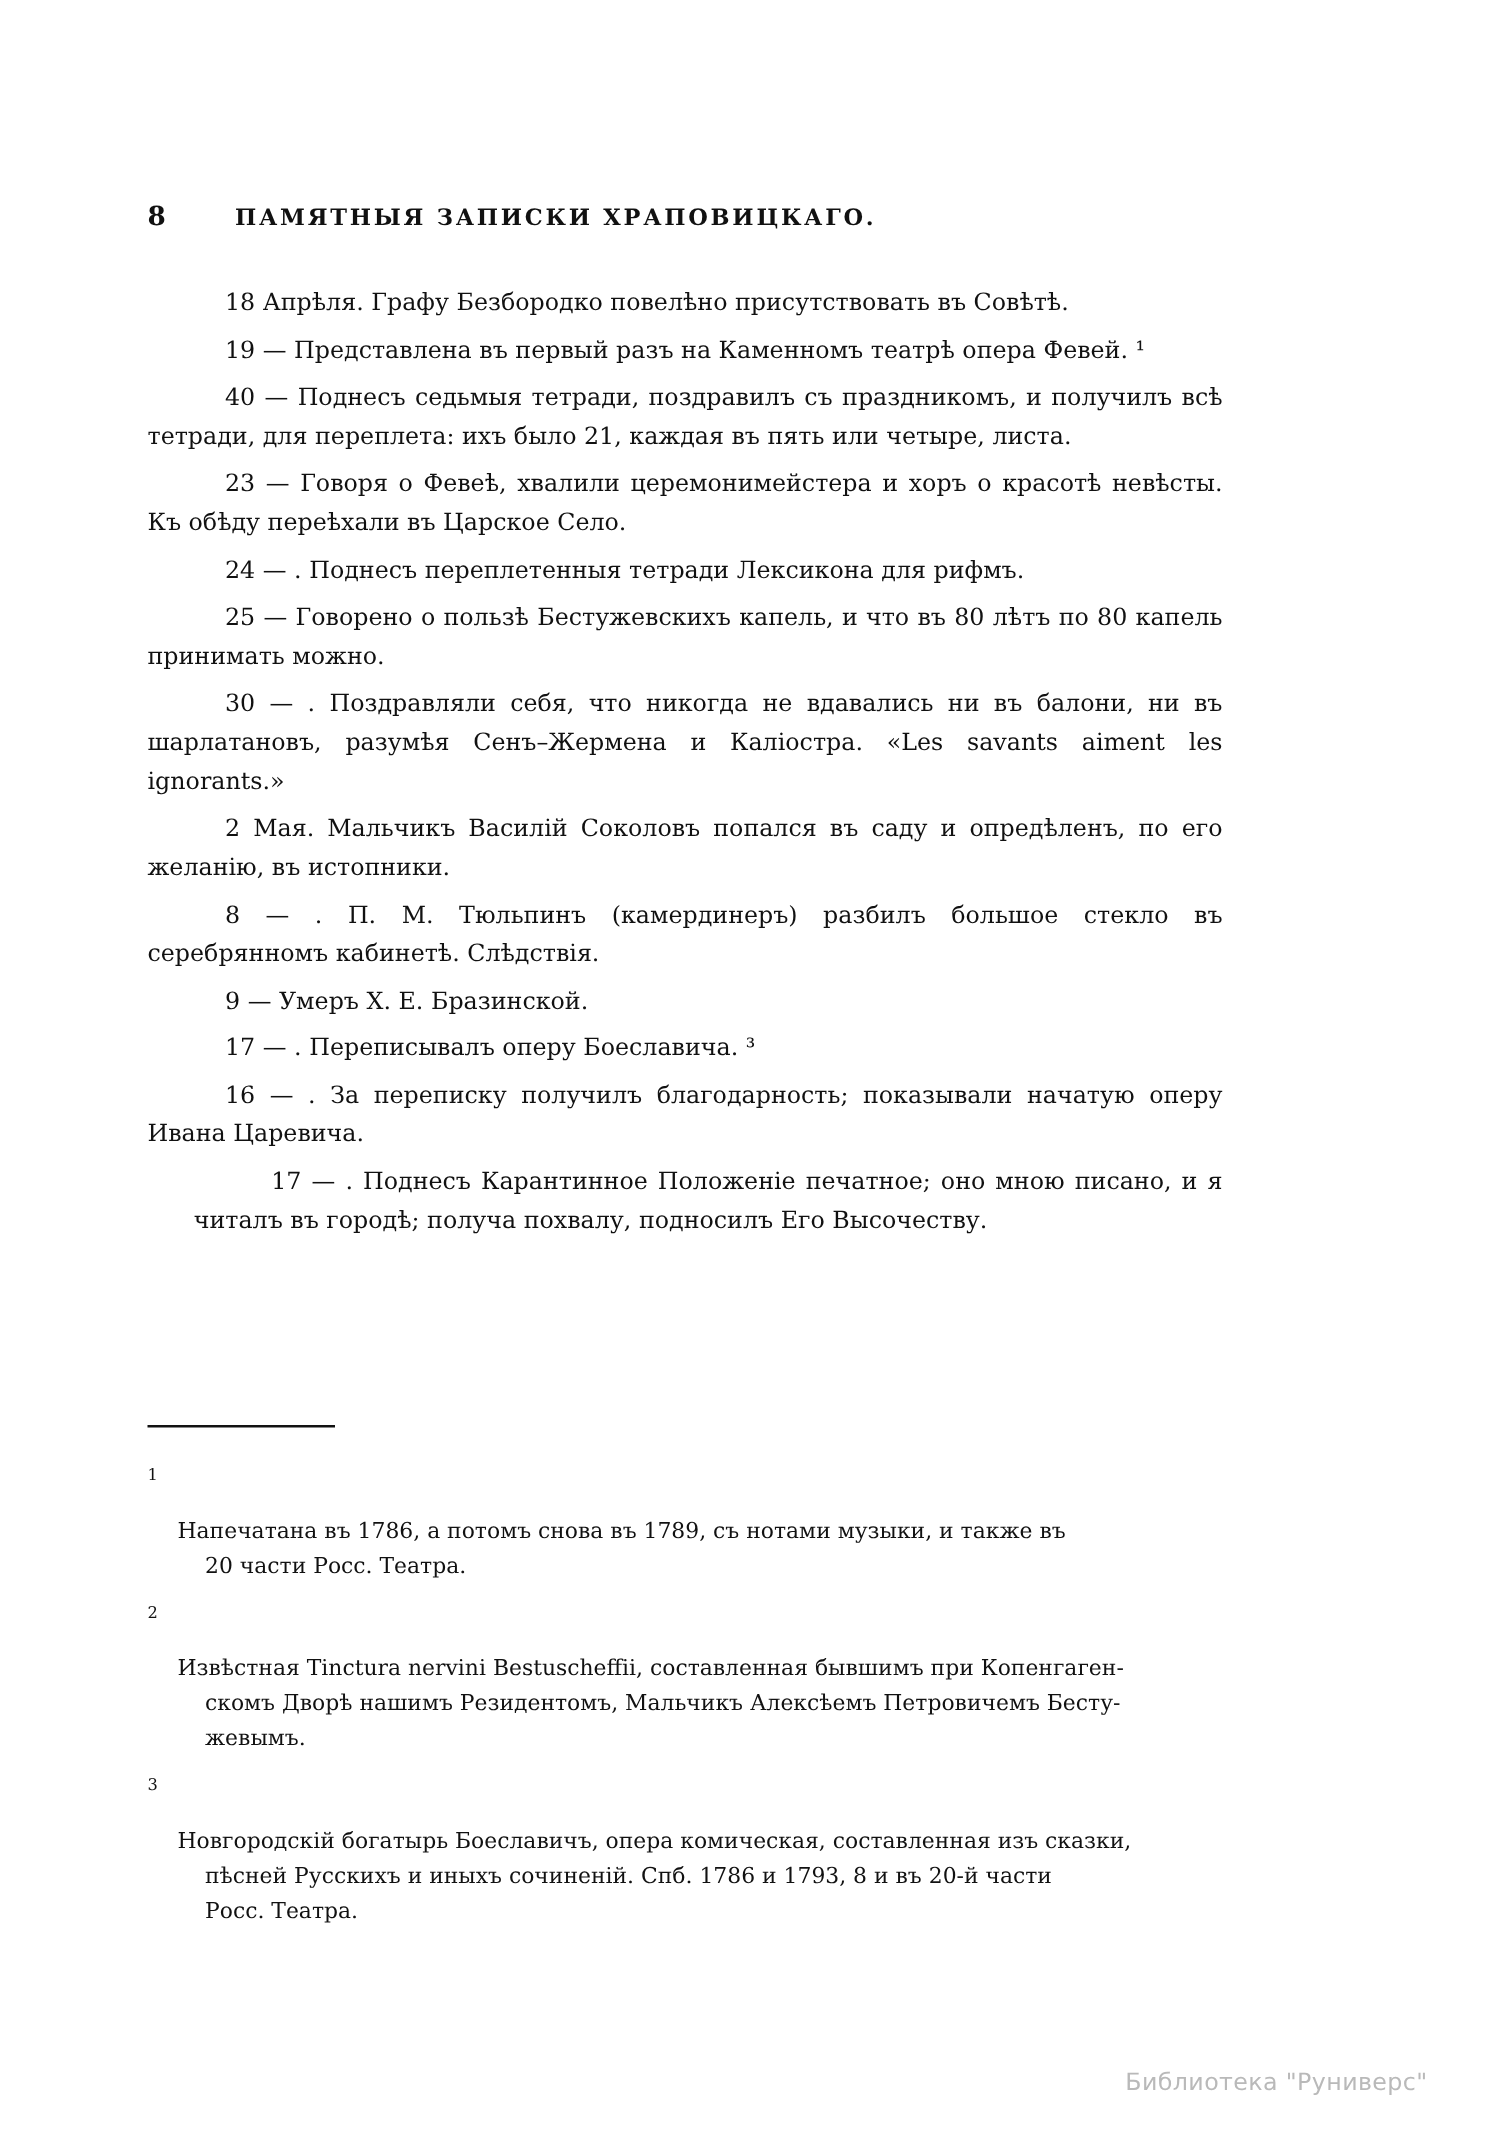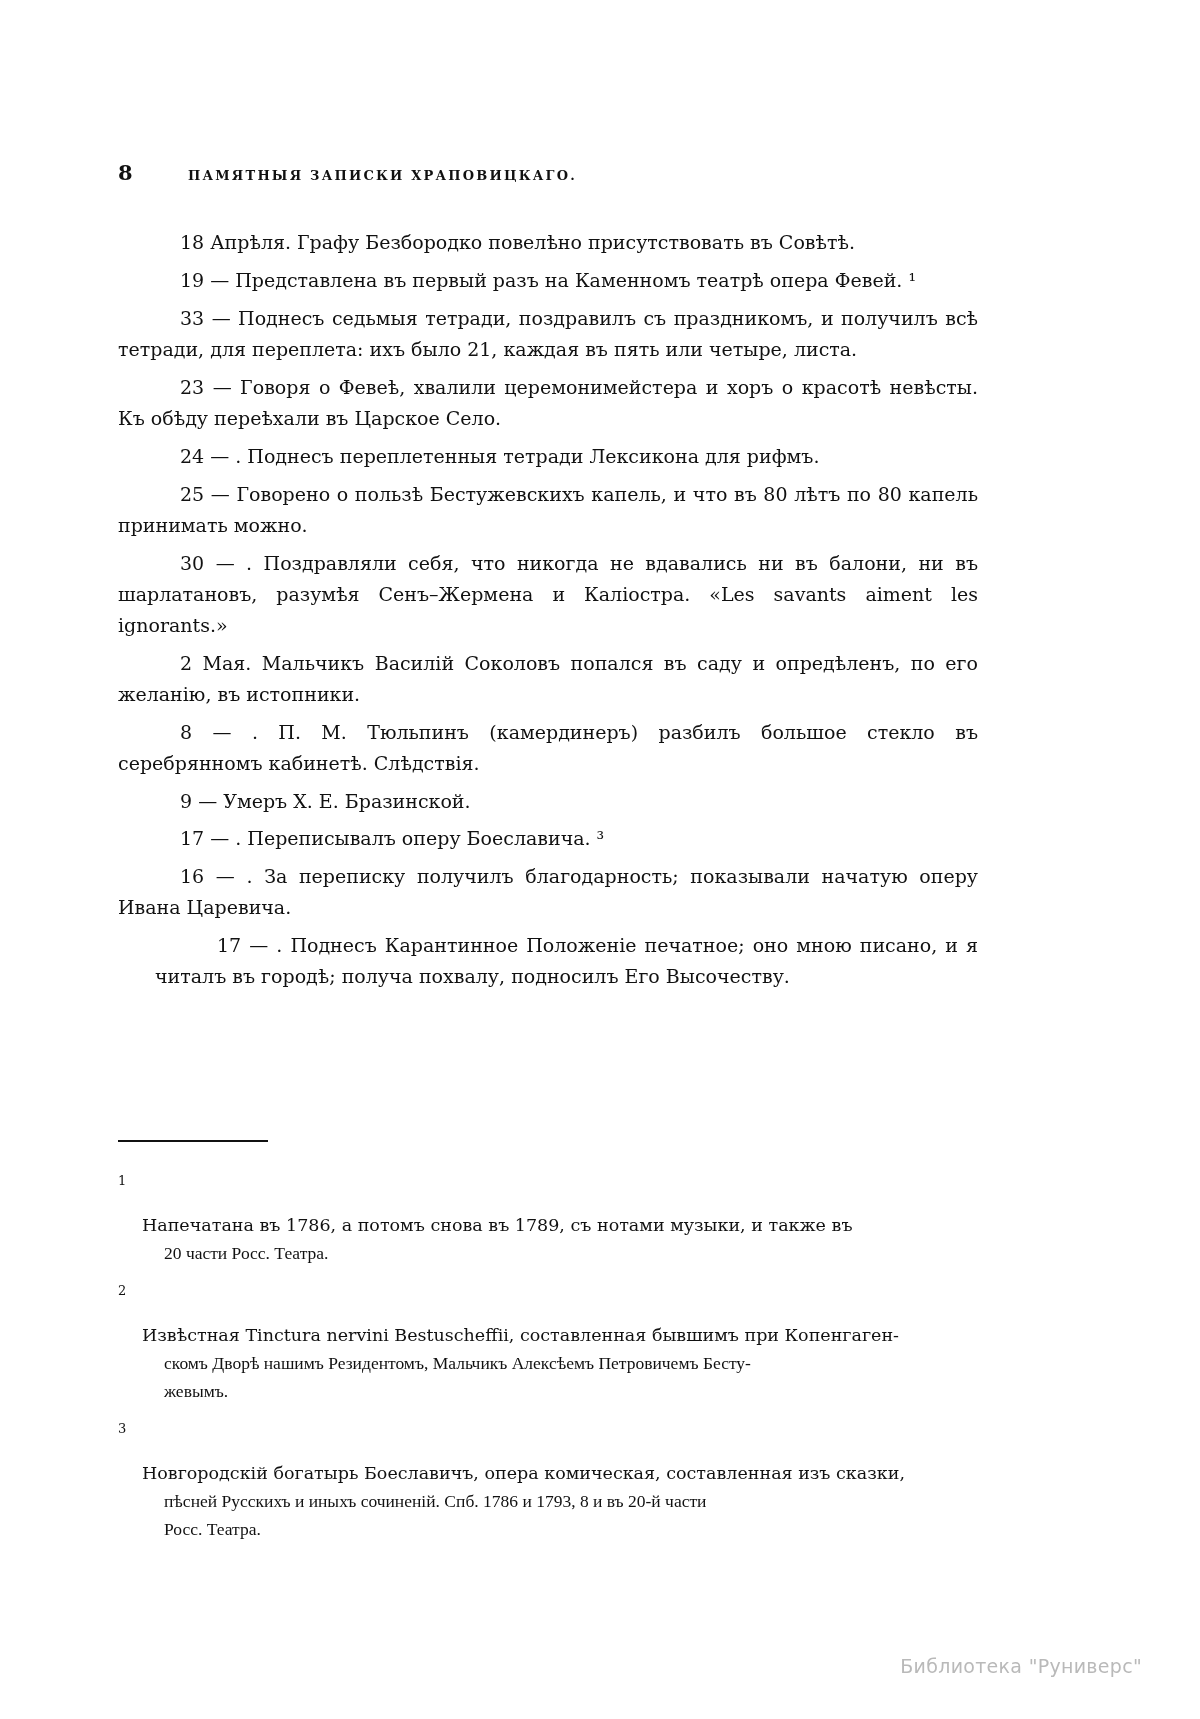--- a/index.html
+++ b/index.html
@@ -27,21 +27,21 @@
     align-items: baseline;
     margin-bottom: 42px;
   }
   .folio {
     font-size: 21px;
     font-weight: bold;
     width: 70px;
     letter-spacing: 0.5px;
   }
   .running-head {
-    font-size: 13px;
+    font-size: 18px;
     letter-spacing: 2.2px;
     font-weight: bold;
     text-transform: uppercase;
     white-space: nowrap;
   }
   .entry {
     font-size: 19px;
     line-height: 1.63;
     text-align: justify;
     text-justify: inter-word;
@@ -81,21 +81,20 @@
   }
   .note-body {
     flex: 1;
     text-align: justify;
     text-justify: inter-word;
     margin-top: 43px;
   }
   .note-body .cont {
     display: block;
     padding-left: 22px;
-    font-family: Liberation Serif, serif;
   }
   .watermark {
     position: absolute;
     right: 58px;
     bottom: 42px;
     font-family: "DejaVu Sans", sans-serif;
     font-size: 19px;
     color: #b9b9b9;
     letter-spacing: 0.3px;
   }
@@ -107,21 +106,21 @@
 
   <div class="content">
 
     <div class="header-row">
       <div class="folio">8</div>
       <div class="running-head">ПАМЯТНЫЯ ЗАПИСКИ ХРАПОВИЦКАГО.</div>
     </div>
 
     <p class="entry">18 Апрѣля. Графу Безбородко повелѣно присутствовать въ Совѣтѣ.</p>
     <p class="entry">19 — Представлена въ первый разъ на Каменномъ театрѣ опера Февей. ¹</p>
-    <p class="entry">33 — Поднесъ седьмыя тетради, поздравилъ съ праздникомъ, и получилъ всѣ тетради, для переплета: ихъ было 21, каждая въ пять или четыре, листа.</p>
+    <p class="entry">40 — Поднесъ седьмыя тетради, поздравилъ съ праздникомъ, и получилъ всѣ тетради, для переплета: ихъ было 21, каждая въ пять или четыре, листа.</p>
     <p class="entry">23 — Говоря о Февеѣ, хвалили церемонимейстера и хоръ о красотѣ невѣсты. Къ обѣду переѣхали въ Царское Село.</p>
     <p class="entry">24 — . Поднесъ переплетенныя тетради Лексикона для рифмъ.</p>
     <p class="entry">25 — Говорено о пользѣ Бестужевскихъ капель, и что въ 80 лѣтъ по 80 капель принимать можно.</p>
     <p class="entry">30 — . Поздравляли себя, что никогда не вдавались ни въ балони, ни въ шарлатановъ, разумѣя Сенъ–Жермена и Каліостра. «Les savants aiment les ignorants.»</p>
     <p class="entry">2 Мая. Мальчикъ Василій Соколовъ попался въ саду и опредѣленъ, по его желанію, въ истопники.</p>
     <p class="entry">8 — . П. М. Тюльпинъ (камердинеръ) разбилъ большое стекло въ серебрянномъ кабинетѣ. Слѣдствія.</p>
     <p class="entry">9 — Умеръ Х. Е. Бразинской.</p>
     <p class="entry">17 — . Переписывалъ оперу Боеславича. ³</p>
     <p class="entry">16 — . За переписку получилъ благодарность; показывали начатую оперу Ивана Царевича.</p>
     <p class="entry last">17 — . Поднесъ Карантинное Положеніе печатное; оно мною писано, и я читалъ въ городѣ; получа похвалу, подносилъ Его Высочеству.</p>

